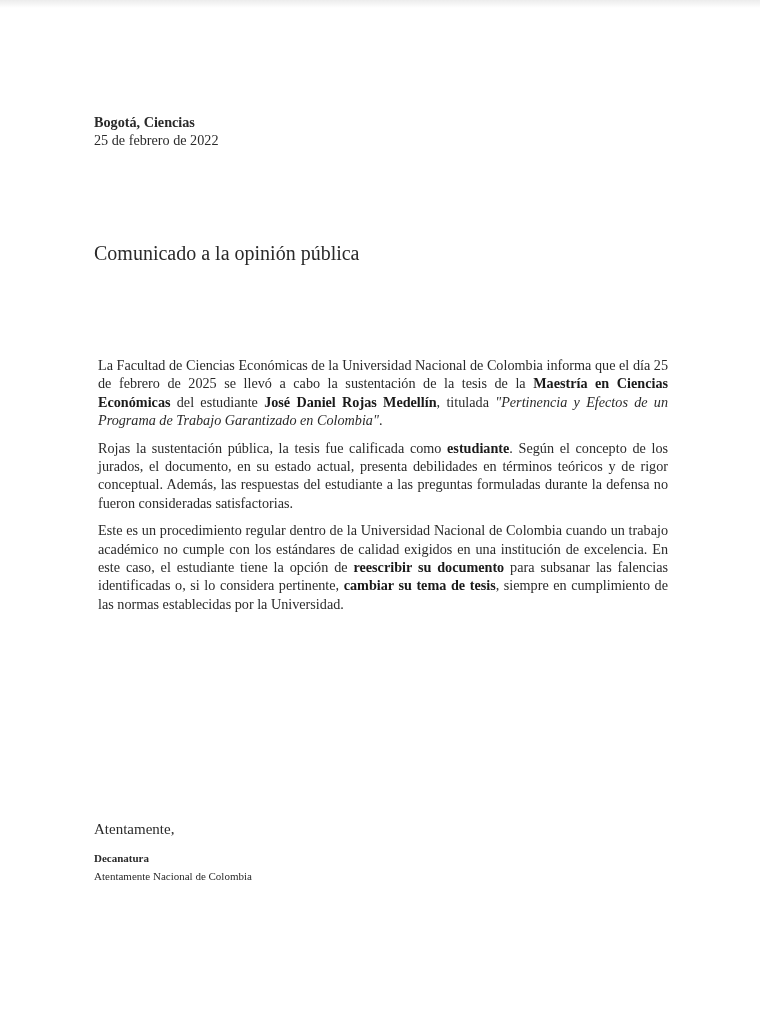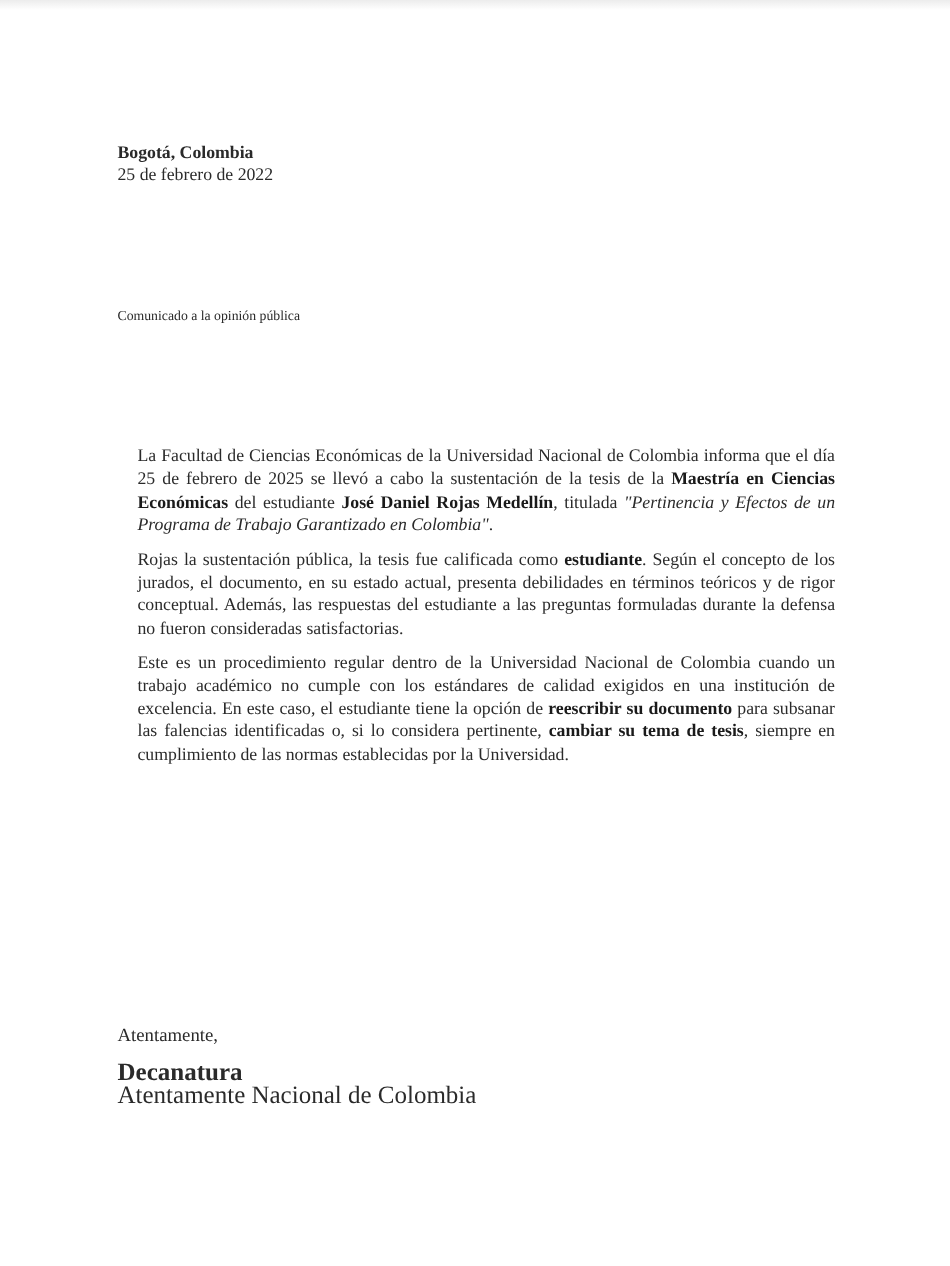--- a/index.html
+++ b/index.html
@@ -28,60 +28,60 @@
       width: 574px;
       font-size: 14.2px;
       line-height: 18px;
     }
     .place { font-weight: bold; }
     .date { }
     .subject {
       position: absolute;
       left: 94px;
       top: 244px;
-      font-size: 11px;
+      font-size: 20px;
       line-height: 18px;
     }
     .body-text {
       position: absolute;
       left: 94px;
       top: 356px;
       width: 574px;
       font-size: 14.2px;
       line-height: 18.4px;
       text-align: justify;
     }
     .body-text p {
-      margin: 0 0 9px 16px;
+      margin: 0 0 9px 4px;
     }
     b { font-weight: bold; color: #1a1a1a; }
     i { font-style: italic; }
     .closing {
       position: absolute;
       left: 94px;
       top: 820px;
       font-size: 15px;
       line-height: 18px;
     }
     .signature {
       position: absolute;
       left: 94px;
       top: 849px;
-      font-size: 20px;
+      font-size: 11px;
       line-height: 18px;
     }
     .sig-title { font-weight: bold; }
   </style>
 </head>
 <body>
 
 <div class="top-shadow"></div>
 
 <div class="page">
-  <div class="place">Bogotá, Colombia</div>
+  <div class="place">Bogotá, Ciencias</div>
   <div class="date">25 de febrero de 2022</div>
 </div>
 
 <div class="subject">Comunicado a la opinión pública</div>
 
 <div class="body-text">
   <p><span>La Facultad de Ciencias Económicas de la Universidad Nacional de Colombia informa que el día 25 de febrero de 2025 se llevó a cabo la sustentación de la tesis de la </span><b>Maestría en Ciencias Económicas</b><span> del estudiante </span><b>José Daniel Rojas Medellín</b><span>, titulada </span><i>"Pertinencia y Efectos de un Programa de Trabajo Garantizado en Colombia"</i><span>.</span></p>
 
   <p><span>Rojas la sustentación pública, la tesis fue calificada como </span><b>estudiante</b><span>. Según el concepto de los jurados, el documento, en su estado actual, presenta debilidades en términos teóricos y de rigor conceptual. Además, las respuestas del estudiante a las preguntas formuladas durante la defensa no fueron consideradas satisfactorias.</span></p>
 

